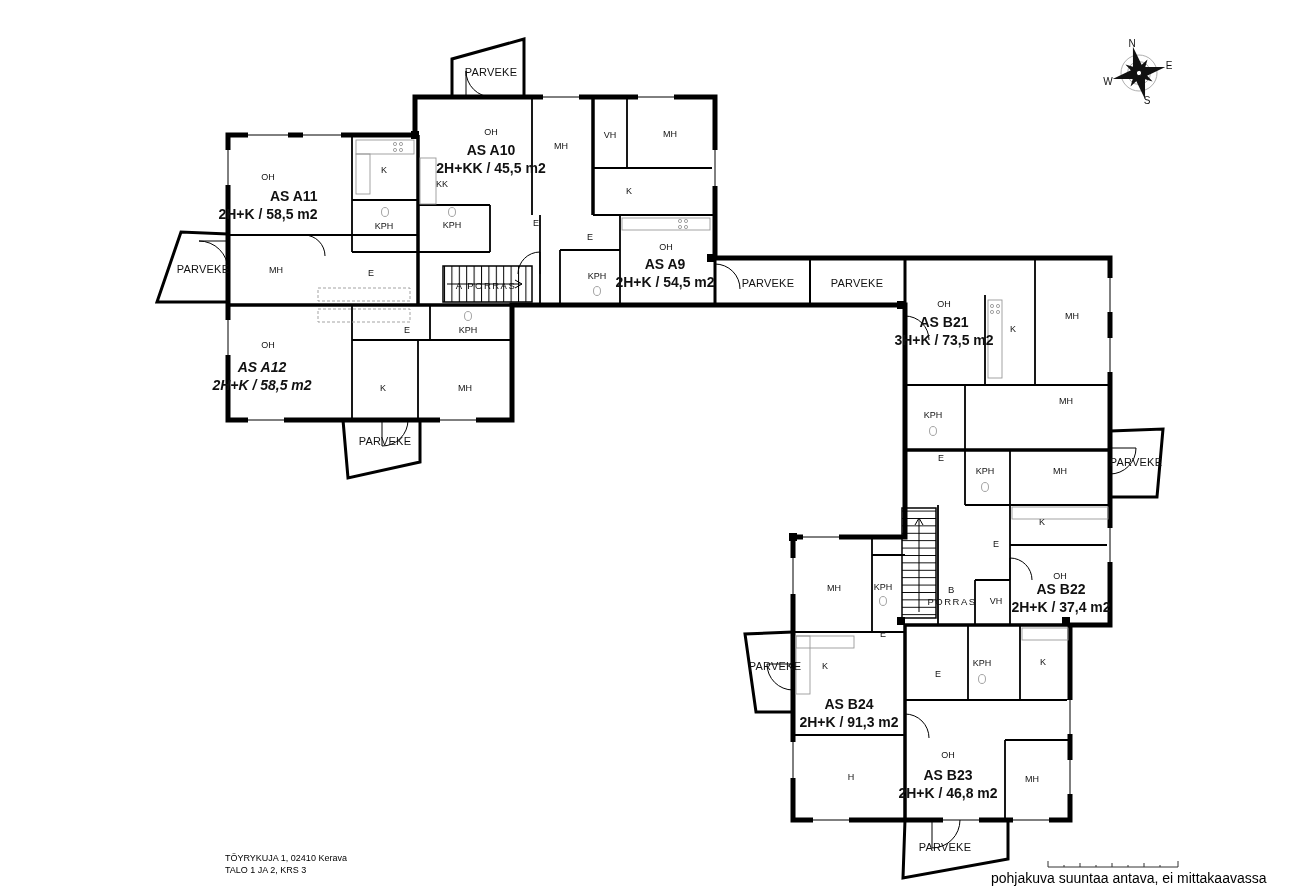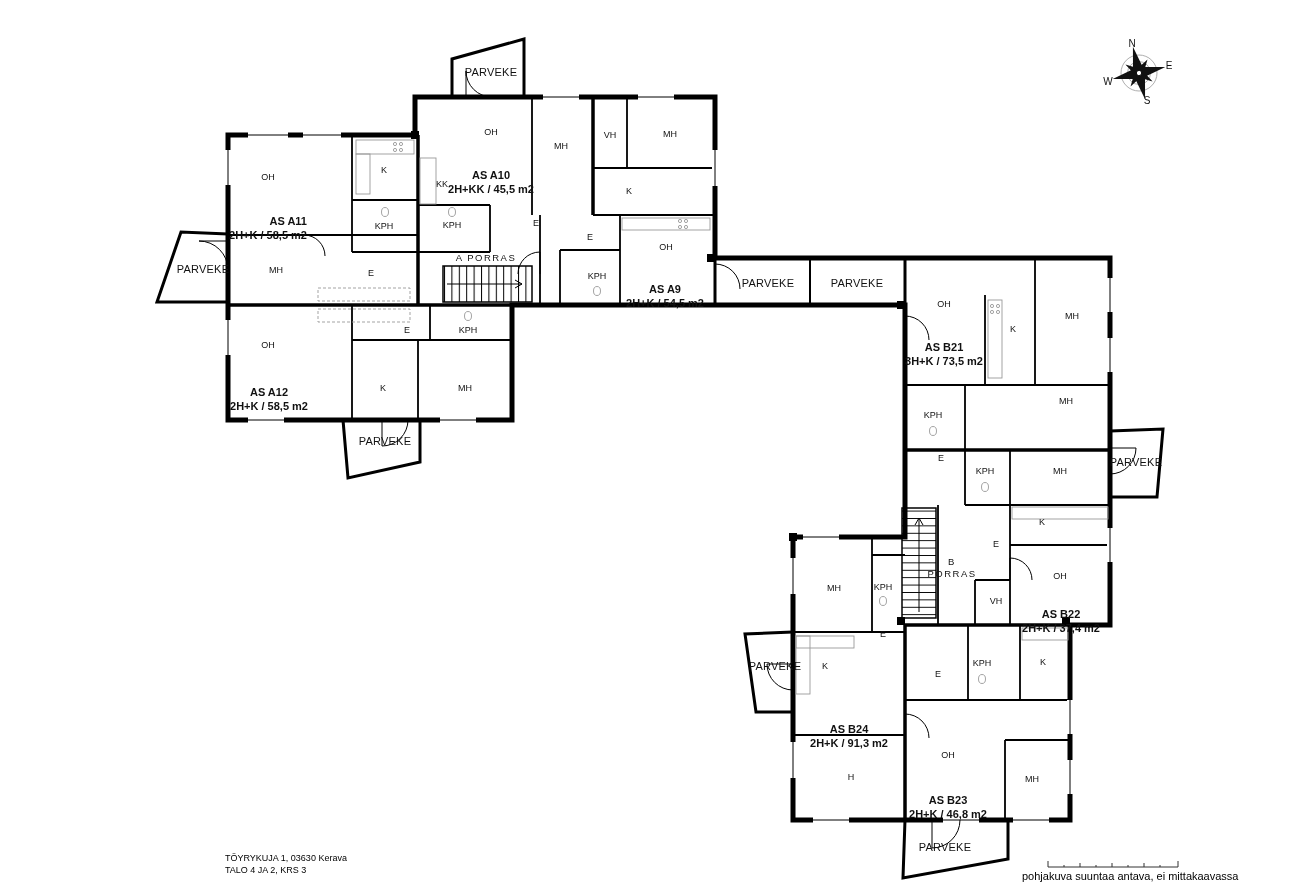--- a/index.html
+++ b/index.html
@@ -2,27 +2,27 @@
 <html><head>
 <meta charset="utf-8">
 <style>
   html,body{margin:0;padding:0;background:#fff;}
   #page{position:relative;width:1311px;height:895px;background:#fff;overflow:hidden;
         font-family:"Liberation Sans",sans-serif;color:#000;}
   #plan-svg{position:absolute;left:0;top:0;}
   #label-layer{position:absolute;left:0;top:0;width:100%;height:100%;}
   .lbl{position:absolute;transform:translate(-50%,-50%);font-size:9px;line-height:1.25;
        text-align:center;white-space:pre-line;color:#111;}
-  .apartment{font-weight:700;font-size:11px;margin-top:24px;}
+  .apartment{font-weight:700;font-size:14px;}
   .room{font-size:9px;}
   .balcony{font-size:11px;letter-spacing:.2px;}
-  .stair{font-size:9.5px;letter-spacing:1.5px;}
+  .stair{font-size:9.5px;letter-spacing:1.5px;margin-top:28px;}
   .compass{font-size:10px;font-weight:400;}
   .footer-left{position:absolute;left:225px;top:852px;font-size:9px;line-height:12px;}
-  .footer-right{position:absolute;left:1022px;top:870px;font-size:11px;}
+  .footer-right{position:absolute;left:991px;top:870px;font-size:14px;}
 </style>
 </head>
 <body>
 
 <div id="page">
 
   <svg id="plan-svg" width="1311" height="895" viewBox="0 0 1311 895">
     <defs>
       <pattern id="stV" width="7.4" height="36" patternUnits="userSpaceOnUse">
         <path d="M0.5,0 V36" stroke="#000" stroke-width="1"></path>
@@ -181,21 +181,21 @@
     </g>
   </svg>
 
   <div id="label-layer">
       <div class="lbl apartment" style="left: 268px; top: 205px; text-align: right;">AS A11
 2H+K / 58,5 m2</div>
       <div class="lbl apartment" style="left: 491px; top: 159px;">AS A10
 2H+KK / 45,5 m2</div>
       <div class="lbl apartment" style="left: 665px; top: 273px;">AS A9
 2H+K / 54,5 m2</div>
-      <div class="lbl apartment" style="left: 269px; top: 376px;">AS A12
+      <div class="lbl apartment" style="left: 262px; top: 376px; font-style: italic;">AS A12
 2H+K / 58,5 m2</div>
       <div class="lbl apartment" style="left: 944px; top: 331px;">AS B21
 3H+K / 73,5 m2</div>
       <div class="lbl apartment" style="left: 1061px; top: 598px;">AS B22
 2H+K / 37,4 m2</div>
       <div class="lbl apartment" style="left: 849px; top: 713px;">AS B24
 2H+K / 91,3 m2</div>
       <div class="lbl apartment" style="left: 948px; top: 784px;">AS B23
 2H+K / 46,8 m2</div>
       <div class="lbl room" style="left: 268px; top: 178px;">OH</div>
@@ -252,17 +252,17 @@
       <div class="lbl stair" style="left: 486px; top: 258px;">A PORRAS</div>
       <div class="lbl stair" style="left: 952px; top: 568px;">B
 PORRAS</div>
       <div class="lbl compass" style="left: 1132px; top: 44px;">N</div>
       <div class="lbl compass" style="left: 1169px; top: 66px;">E</div>
       <div class="lbl compass" style="left: 1147px; top: 101px;">S</div>
       <div class="lbl compass" style="left: 1108px; top: 82px;">W</div>
     </div>
 
   <div class="footer-left">
-    <div>TÖYRYKUJA 1, 03630 Kerava</div>
-    <div>TALO 4 JA 2, KRS 3</div>
+    <div>TÖYRYKUJA 1, 02410 Kerava</div>
+    <div>TALO 1 JA 2, KRS 3</div>
   </div>
   <div class="footer-right">pohjakuva suuntaa antava, ei mittakaavassa</div>
 </div>
 
 </body></html>

